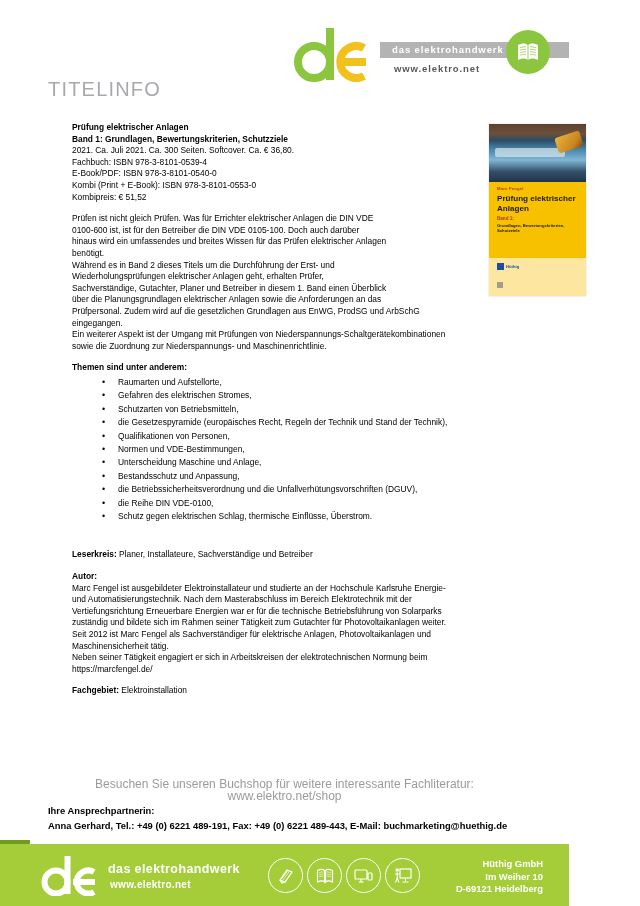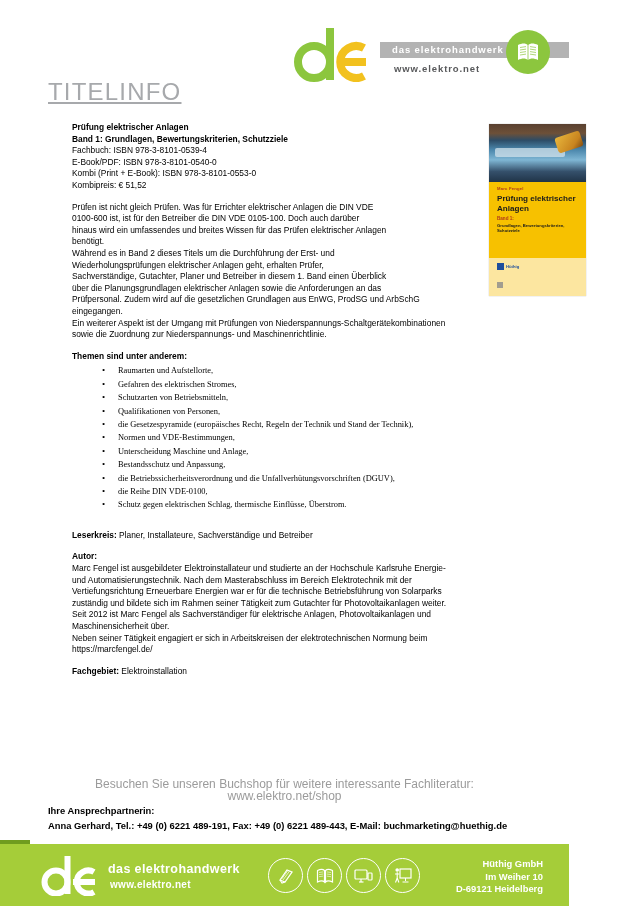--- a/index.html
+++ b/index.html
@@ -80,46 +80,44 @@
     border-radius: 50%;
     background: #8cc63e;
     display: flex;
     align-items: center;
     justify-content: center;
   }
   .titelinfo {
     position: absolute;
     left: 48px;
     top: 78px;
-    font-size: 24px;
+    font-size: 20px;
     letter-spacing: 1.2px;
     color: #a7a9ac;
     font-weight: normal;
-    text-decoration: underline;
   }
 
   
   .content {
     position: absolute;
     left: 72px;
     top: 122px;
     width: 404px;
     font-size: 8.4px;
     line-height: 11.6px;
     color: #000;
   }
   .content p { margin: 0; }
   .bold { font-weight: bold; }
   .blockgap { height: 10px; }
 
   ul.topics {
-    margin: 2px 0 8px 0;
+    margin: 2px 0 16px 0;
     padding-left: 46px;
     list-style: none;
-    font-family: Liberation Serif, serif;
   }
   ul.topics li {
     position: relative;
     line-height: 13.4px;
     padding-left: 0;
   }
   ul.topics li::before {
     content: "\2022";
     position: absolute;
     left: -16px;
@@ -391,20 +389,21 @@
       <span class="nm">&nbsp;&nbsp;&nbsp;</span>
     </div>
     <div class="cover-right-mark">&nbsp;&nbsp;</div>
     <div class="cover-right-mark2">&nbsp;&nbsp;</div>
   </div>
 
   <div class="content">
 
     <p class="bold">Prüfung elektrischer Anlagen</p>
     <p class="bold">Band 1: Grundlagen, Bewertungskriterien, Schutzziele</p>
+    <p>2021. Ca. Juli 2021. Ca. 300 Seiten. Softcover. Ca. € 36,80.</p>
     <p>Fachbuch: ISBN 978-3-8101-0539-4</p>
     <p>E-Book/PDF: ISBN 978-3-8101-0540-0</p>
     <p>Kombi (Print + E-Book): ISBN 978-3-8101-0553-0</p>
     <p>Kombipreis: € 51,52</p>
 
     <div class="blockgap"></div>
 
     <p>Prüfen ist nicht gleich Prüfen. Was für Errichter elektrischer Anlagen die DIN VDE</p>
     <p>0100-600 ist, ist für den Betreiber die DIN VDE 0105-100. Doch auch darüber</p>
     <p>hinaus wird ein umfassendes und breites Wissen für das Prüfen elektrischer Anlagen</p>
@@ -420,22 +419,22 @@
     <p>Ein weiterer Aspekt ist der Umgang mit Prüfungen von Niederspannungs-Schaltgerätekombinationen</p>
     <p>sowie die Zuordnung zur Niederspannungs- und Maschinenrichtlinie.</p>
 
     <div class="blockgap"></div>
 
     <p class="bold">Themen sind unter anderem:</p>
     <ul class="topics">
       <li>Raumarten und Aufstellorte,</li>
       <li>Gefahren des elektrischen Stromes,</li>
       <li>Schutzarten von Betriebsmitteln,</li>
+      <li>die Gesetzespyramide (europäisches Recht, Regeln der Technik und Stand der Technik),</li>
       <li>Qualifikationen von Personen,</li>
-      <li>die Gesetzespyramide (europäisches Recht, Regeln der Technik und Stand der Technik),</li>
       <li>Normen und VDE-Bestimmungen,</li>
       <li>Unterscheidung Maschine und Anlage,</li>
       <li>Bestandsschutz und Anpassung,</li>
       <li>die Betriebssicherheitsverordnung und die Unfallverhütungsvorschriften (DGUV),</li>
       <li>die Reihe DIN VDE-0100,</li>
       <li>Schutz gegen elektrischen Schlag, thermische Einflüsse, Überstrom.</li>
     </ul>
 
     <div class="blockgap"></div>
 
@@ -445,21 +444,21 @@
     </p>
 
     <div class="blockgap"></div>
 
     <p class="bold">Autor:</p>
     <p>Marc Fengel ist ausgebildeter Elektroinstallateur und studierte an der Hochschule Karlsruhe Energie-</p>
     <p>und Automatisierungstechnik. Nach dem Masterabschluss im Bereich Elektrotechnik mit der</p>
     <p>Vertiefungsrichtung Erneuerbare Energien war er für die technische Betriebsführung von Solarparks</p>
     <p>zuständig und bildete sich im Rahmen seiner Tätigkeit zum Gutachter für Photovoltaikanlagen weiter.</p>
     <p>Seit 2012 ist Marc Fengel als Sachverständiger für elektrische Anlagen, Photovoltaikanlagen und</p>
-    <p>Maschinensicherheit über.</p>
+    <p>Maschinensicherheit tätig.</p>
     <p>Neben seiner Tätigkeit engagiert er sich in Arbeitskreisen der elektrotechnischen Normung beim</p>
     <p>https://marcfengel.de/</p>
 
     <div class="blockgap"></div>
 
     <p>
       <span class="bold">Fachgebiet:</span>
       <span>Elektroinstallation</span>
     </p>
   </div>

